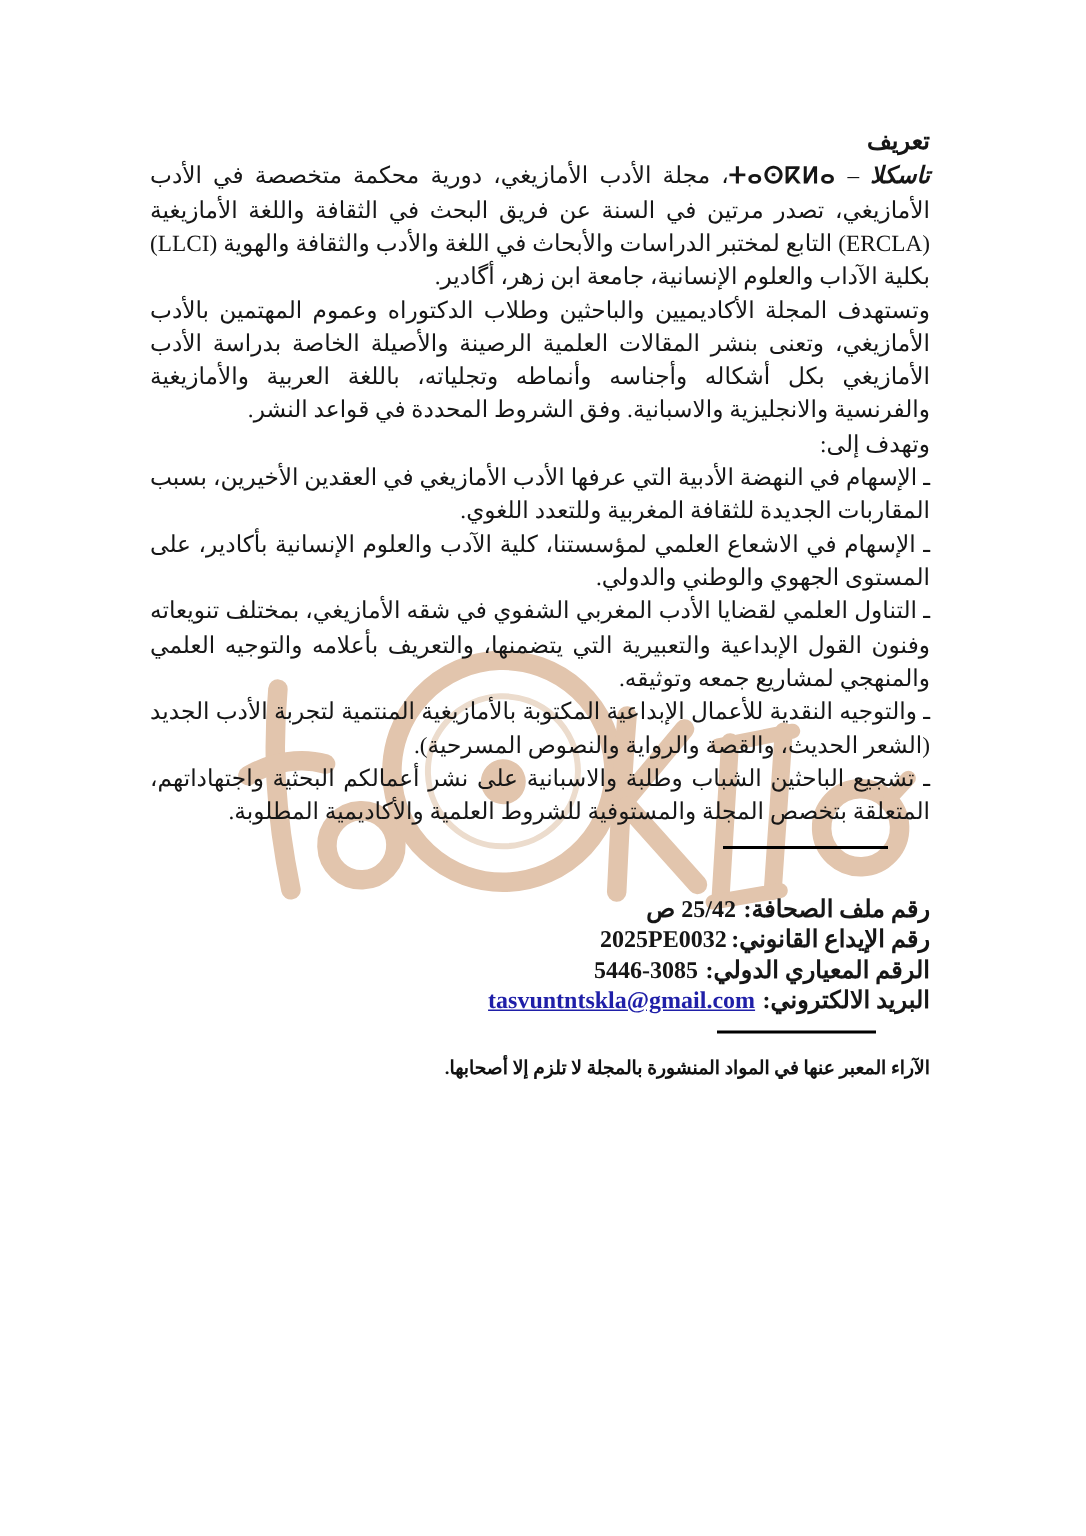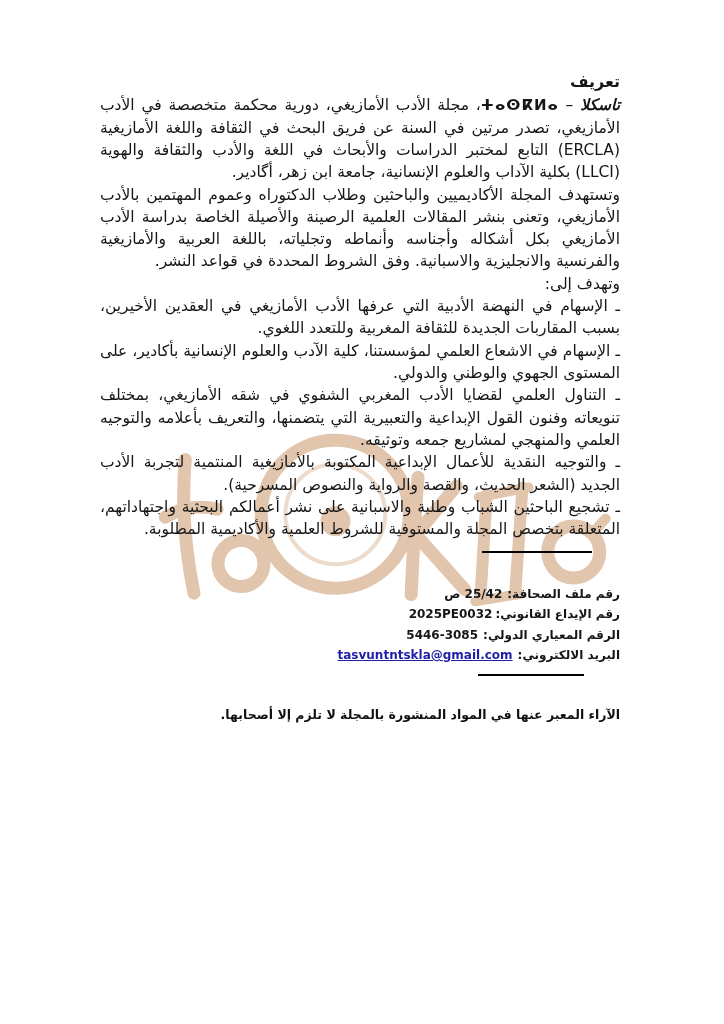--- a/index.html
+++ b/index.html
@@ -8,45 +8,45 @@
     font-family:"DejaVu Sans",sans-serif;
   }
   .page{
     position:relative;width:724px;height:1024px;overflow:hidden;background:#ffffff;
   }
   .watermark{
     position:absolute;left:156px;top:380px;width:484px;height:250px;z-index:0;
     pointer-events:none;
   }
   .content{
-    position:absolute;top:72px;left:100px;width:520px;z-index:1;
-    direction:rtl;color:#161616;
+    position:absolute;top:84px;left:100px;width:520px;z-index:1;
+    direction:rtl;color:#161616;font-family:Liberation Serif, serif;
   }
   h1.doc-title{
     margin:0 0 3px 0;font-size:16px;font-weight:bold;color:#161616;
   }
   .body-text p{
     margin:0;font-size:15.5px;line-height:1.44;text-align:justify;
   }
   .journal-name-ar{font-weight:bold;font-style:italic;}
   .tifinagh-inline{font-weight:bold;letter-spacing:1px;font-size:15px;}
   .divider{
     border:0;border-top:2.5px solid #000000;width:110px;height:0;
     margin:10px 28px 0 0;
   }
   .divider.bottom{width:106px;margin:8px 36px 0 0;}
   .pub-info{
-    margin-top:31px;font-size:12px;font-weight:bold;line-height:20.5px;
+    margin-top:31px;font-size:16px;font-weight:bold;line-height:20.5px;
     text-align:right;
   }
   .pub-info .value{margin-right:5px;}
   .pub-info .no-gap .value{margin-right:3px;}
   .email-link{color:#1f1fa8;text-decoration:underline;font-weight:bold;}
   .disclaimer{
-    margin-top:31px;font-size:12.5px;font-weight:bold;text-align:right;
+    margin-top:15px;font-size:12.5px;font-weight:bold;text-align:right;
     color:#111111;
   }
 </style>
 </head>
 <body>
 
 <div class="page">
 
   <div class="watermark">
     <svg width="484" height="250" viewBox="0 0 484 250" xmlns="http://www.w3.org/2000/svg">

